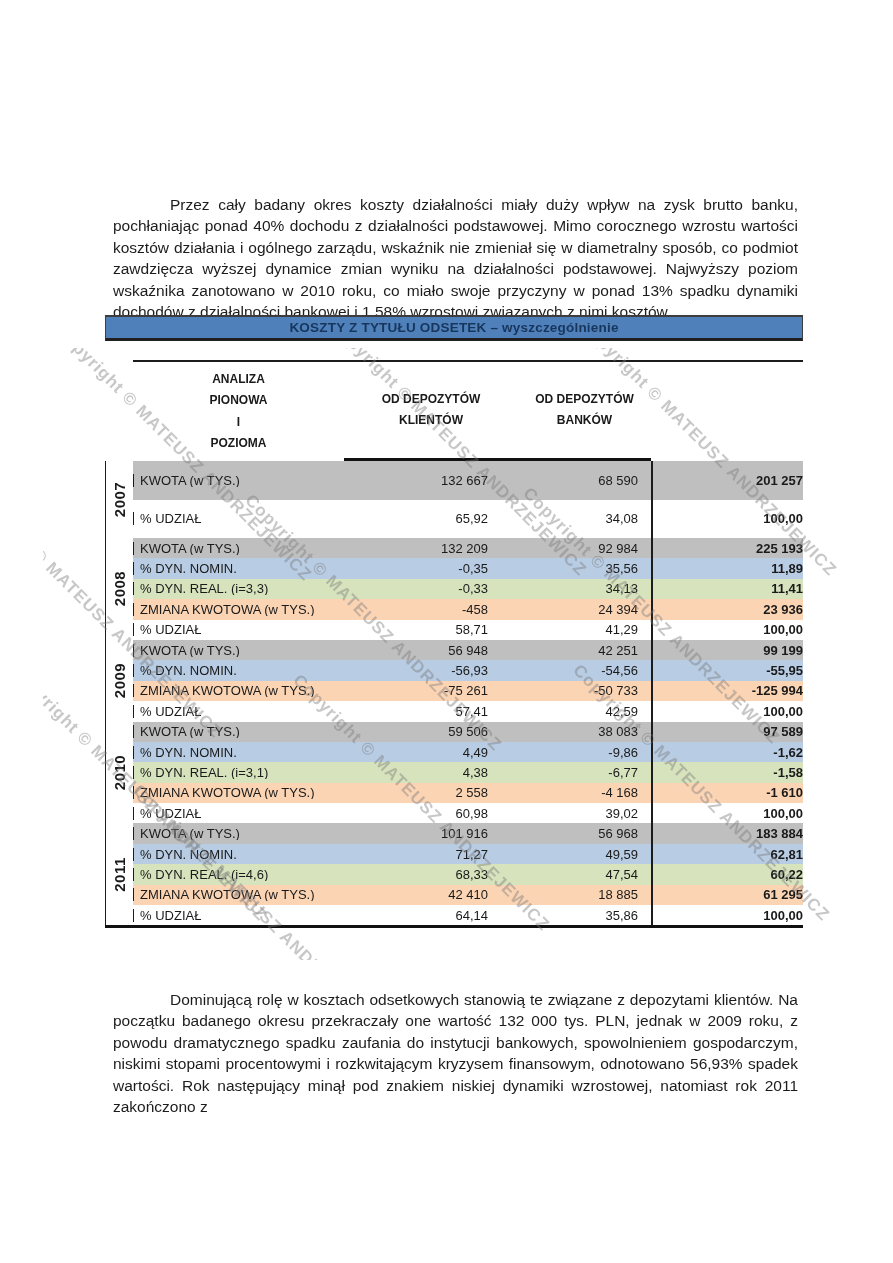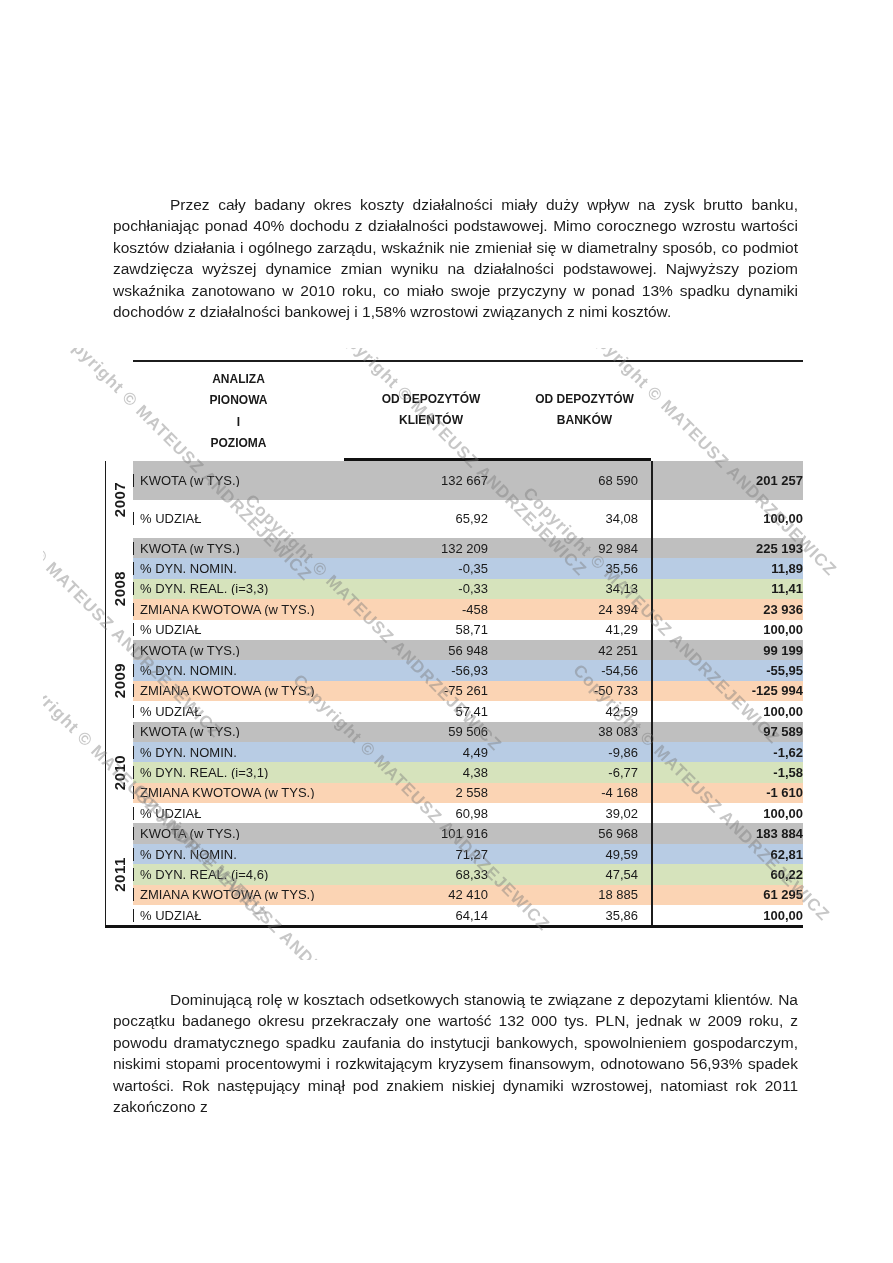--- a/index.html
+++ b/index.html
@@ -95,20 +95,23 @@
     transform:translate(-50%,-50%) rotate(45deg);
   }
 </style>
 </head>
 <body>
 
 <div class="page">
 
   <p class="para p-top">Przez cały badany okres koszty działalności miały duży wpływ na zysk brutto banku, pochłaniając ponad 40% dochodu z działalności podstawowej. Mimo corocznego wzrostu wartości kosztów działania i ogólnego zarządu, wskaźnik nie zmieniał się w diametralny sposób, co podmiot zawdzięcza wyższej dynamice zmian wyniku na działalności podstawowej. Najwyższy poziom wskaźnika zanotowano w 2010 roku, co miało swoje przyczyny w ponad 13% spadku dynamiki dochodów z działalności bankowej i 1,58% wzrostowi związanych z nimi kosztów.</p>
 
+  <div class="banner">
+    <span class="banner-text">KOSZTY Z TYTUŁU ODSETEK – wyszczególnienie</span>
+  </div>
 
   <div class="fin-table">
     <div class="thead">
       <div class="th h-label">ANALIZA
 PIONOWA
 I
 POZIOMA</div>
       <div class="th h-n0">OD DEPOZYTÓW
 KLIENTÓW</div>
       <div class="th h-n1">OD DEPOZYTÓW

